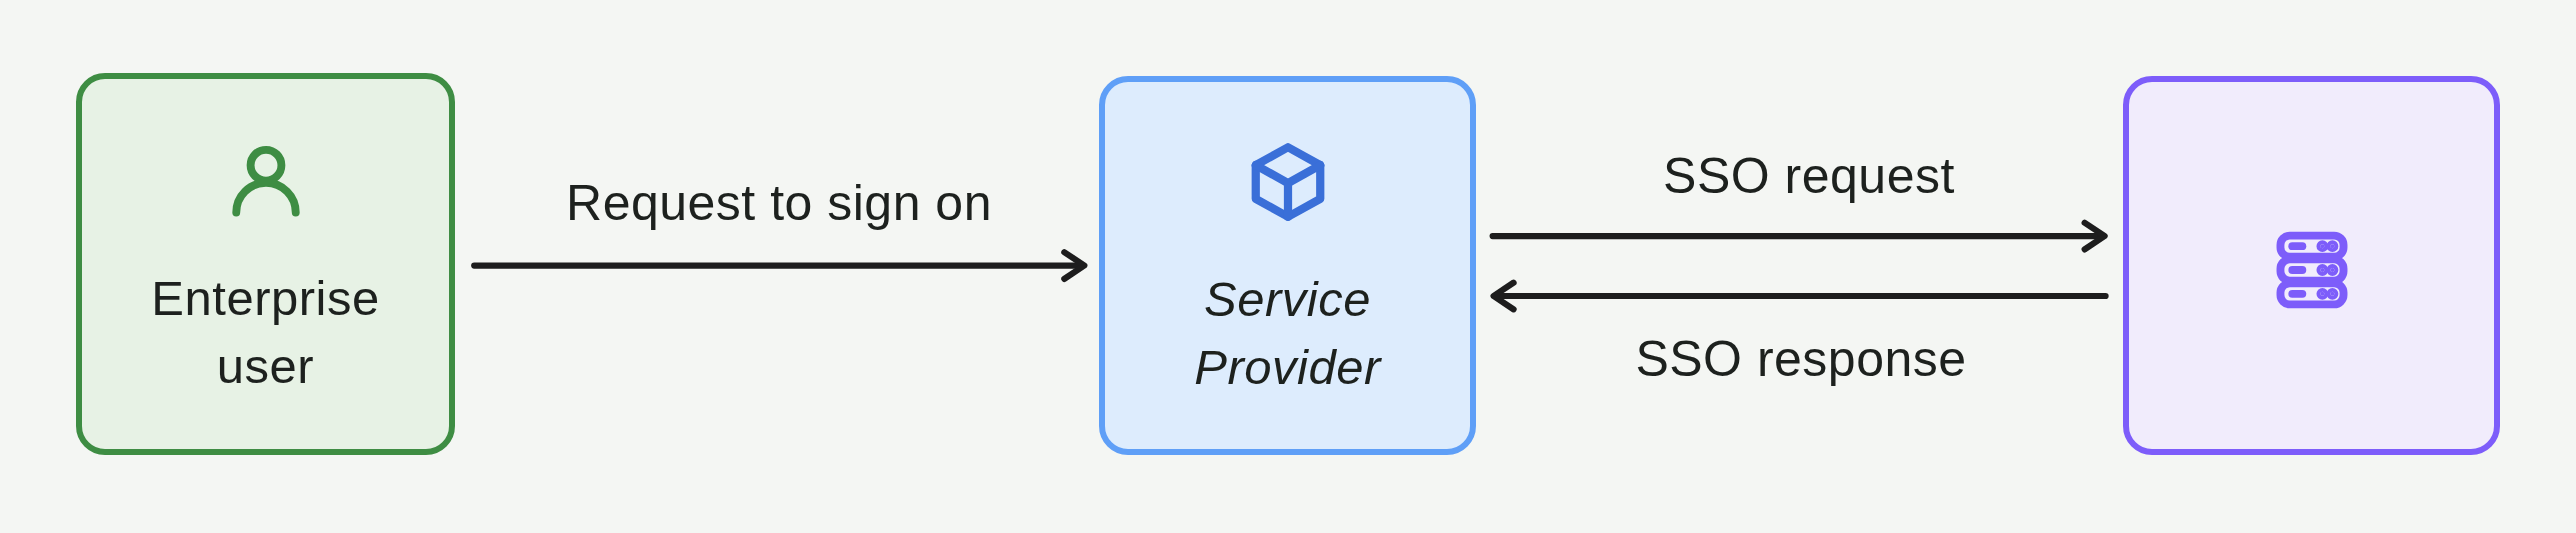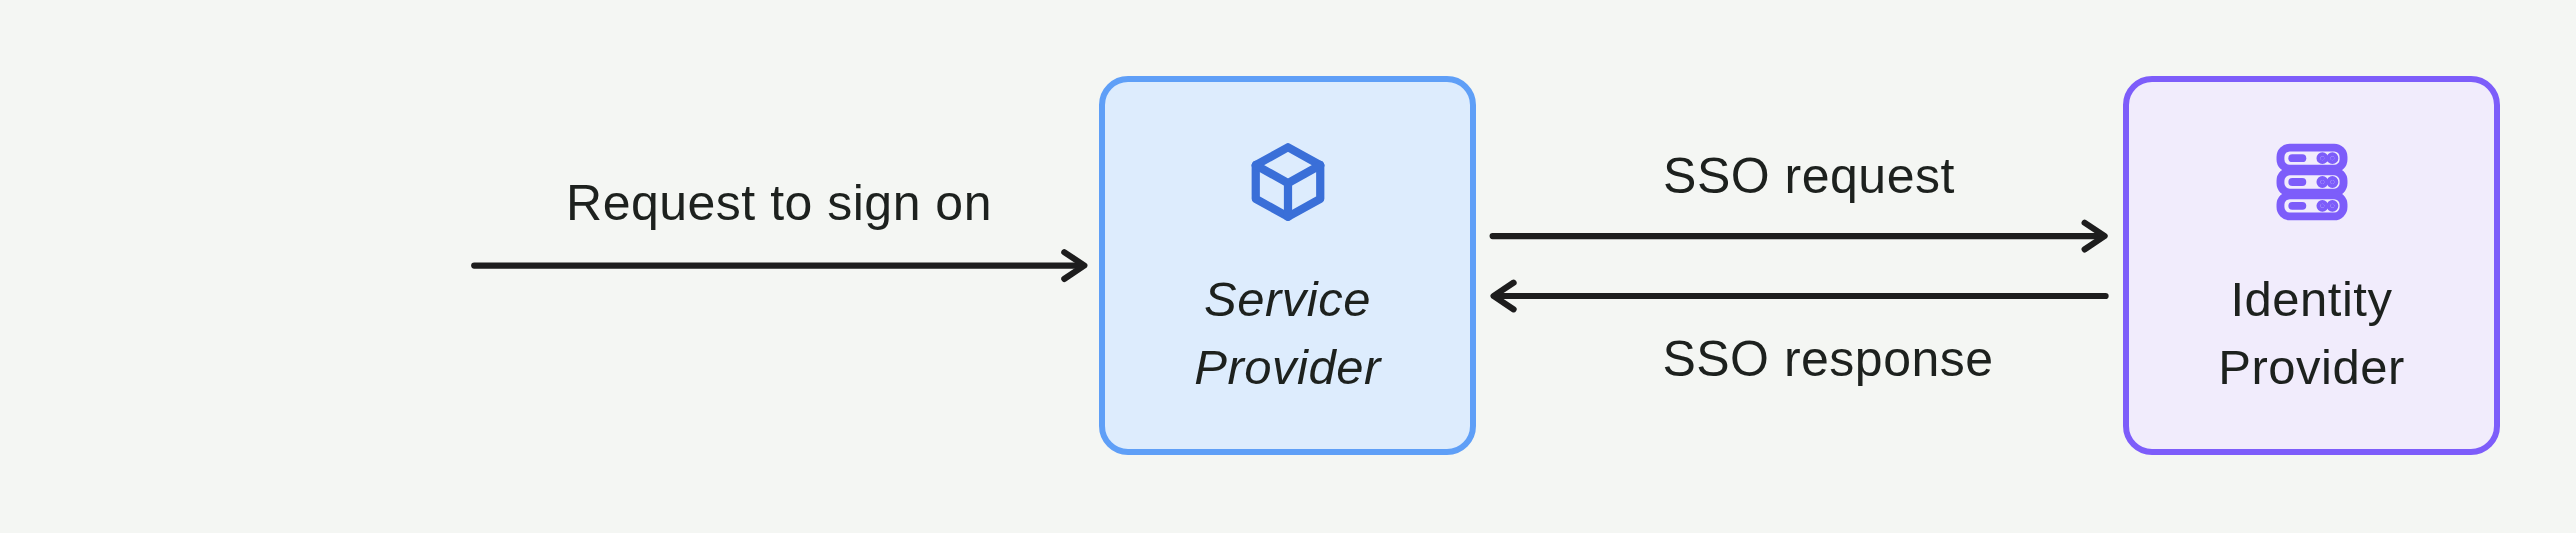--- a/index.html
+++ b/index.html
@@ -71,27 +71,36 @@
     transform: translateX(-50%);
     font-size: 50px;
     line-height: 57px;
     font-weight: 500;
     letter-spacing: 0.5px;
     white-space: nowrap;
     color: #1d211e;
   }
   .edge-label-1 { left: 779px;  top: 175px; }
   .edge-label-2 { left: 1809px; top: 148px; }
-  .edge-label-3 { left: 1801px; top: 331px; margin-left: 27px; }
+  .edge-label-3 { left: 1801px; top: 331px; }
 </style>
 </head>
 <body>
 
 <div class="canvas" style="background: rgb(244, 246, 243);">
 
+  <div class="node node-enterprise" style="border-color: rgb(62, 141, 67); background: rgb(231, 242, 229);">
+    <span class="icon" style="color: rgb(62, 141, 67);">
+      <svg viewBox="0 0 24 24" fill="none" stroke="currentColor" stroke-width="2.2" stroke-linecap="round">
+        <circle cx="12" cy="7.6" r="4.3"></circle>
+        <path d="M3.7 20.8 a 8.3 8.3 0 0 1 16.6 0"></path>
+      </svg>
+    </span>
+    <div class="node-label" style="color: rgb(29, 33, 30);">Enterprise user</div>
+  </div>
 
   <div class="node node-service" style="border-color: rgb(95, 159, 247); background: rgb(221, 236, 253);">
     <span class="icon" style="color: rgb(58, 111, 216);">
       <svg viewBox="0 0 24 24" fill="none" stroke="currentColor" stroke-width="2.3" stroke-linecap="round" stroke-linejoin="round">
         <path d="M12 2.3 L21 7.3 L21 16.7 L12 21.7 L3 16.7 L3 7.3 Z"></path>
         <path d="M3 7.3 L12 12.3 L21 7.3"></path>
         <path d="M12 12.3 L12 21.7"></path>
       </svg>
     </span>
     <div class="node-label" style="color: rgb(29, 33, 30); font-style: italic;">Service Provider</div>
@@ -107,21 +116,20 @@
         <line x1="6.5" y1="12" x2="9.3" y2="12"></line>
         <line x1="6.5" y1="18.65" x2="9.3" y2="18.65"></line>
         <circle cx="14.9" cy="5.35" r="0.55" fill="currentColor"></circle>
         <circle cx="17.7" cy="5.35" r="0.55" fill="currentColor"></circle>
         <circle cx="14.9" cy="12" r="0.55" fill="currentColor"></circle>
         <circle cx="17.7" cy="12" r="0.55" fill="currentColor"></circle>
         <circle cx="14.9" cy="18.65" r="0.55" fill="currentColor"></circle>
         <circle cx="17.7" cy="18.65" r="0.55" fill="currentColor"></circle>
       </svg>
     </span>
-    <div class="node-label" style="color: rgb(29, 33, 30);">Identity Provider</div>
   </div>
 
   <svg class="edges-svg" viewBox="0 0 2704 560" width="2576" height="533">
     <g>
       <line x1="497" y1="279" x2="1134" y2="279" style="stroke: rgb(29, 29, 29);"></line>
       <polyline points="1117,265 1138,279 1117,293" style="stroke: rgb(29, 29, 29);"></polyline>
     </g>
     <g>
       <line x1="1567" y1="248" x2="2206" y2="248" style="stroke: rgb(29, 29, 29);"></line>
       <polyline points="2189,234 2210,248 2189,262" style="stroke: rgb(29, 29, 29);"></polyline>

